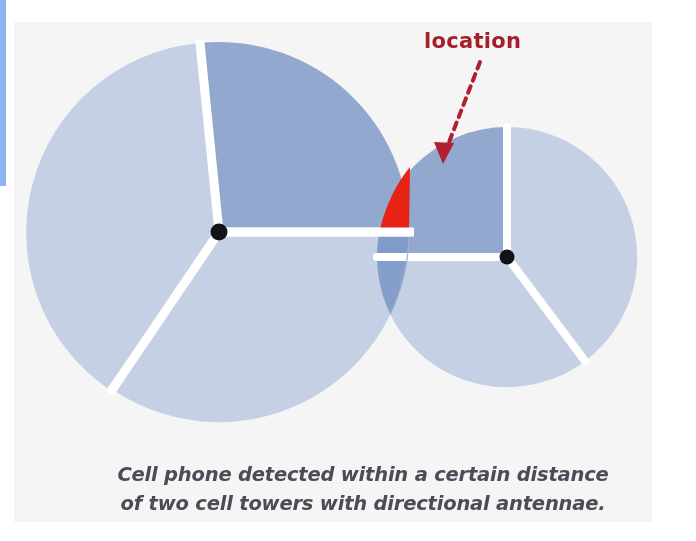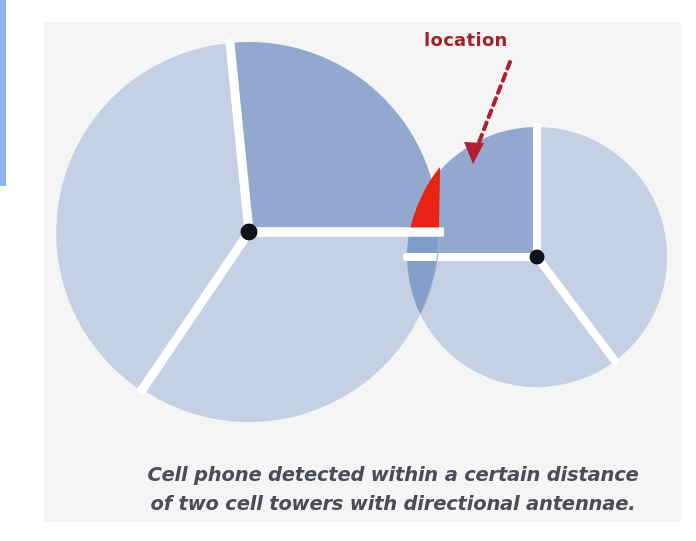--- a/index.html
+++ b/index.html
@@ -23,21 +23,21 @@
   .left-accent-bar {
     position: absolute;
     left: 0px;
     top: 0px;
     width: 6px;
     height: 186px;
     background: #8cb2ef;
   }
   .figure-panel {
     position: absolute;
-    left: 44px;
+    left: 14px;
     top: 22px;
     width: 638px;
     height: 500px;
     background: #5eead4;
   }
   .figure-svg {
     position: absolute;
     left: 0; top: 0;
     width: 638px;
     height: 500px;
@@ -57,21 +57,21 @@
     color: #4a4d55;
     letter-spacing: -0.2px;
   }
   .caption .cap-line { display: block; }
   .loc-label {
     position: absolute;
     left: 424px;
     top: 29px;
     font-family: "DejaVu Sans", sans-serif;
     font-weight: 700;
-    font-size: 18px;
+    font-size: 21px;
     color: #a51f2a;
     letter-spacing: 0.3px;
   }
 </style>
 </head>
 <body>
 
 <div id="stage">
 
   <div class="left-accent-bar"></div>

